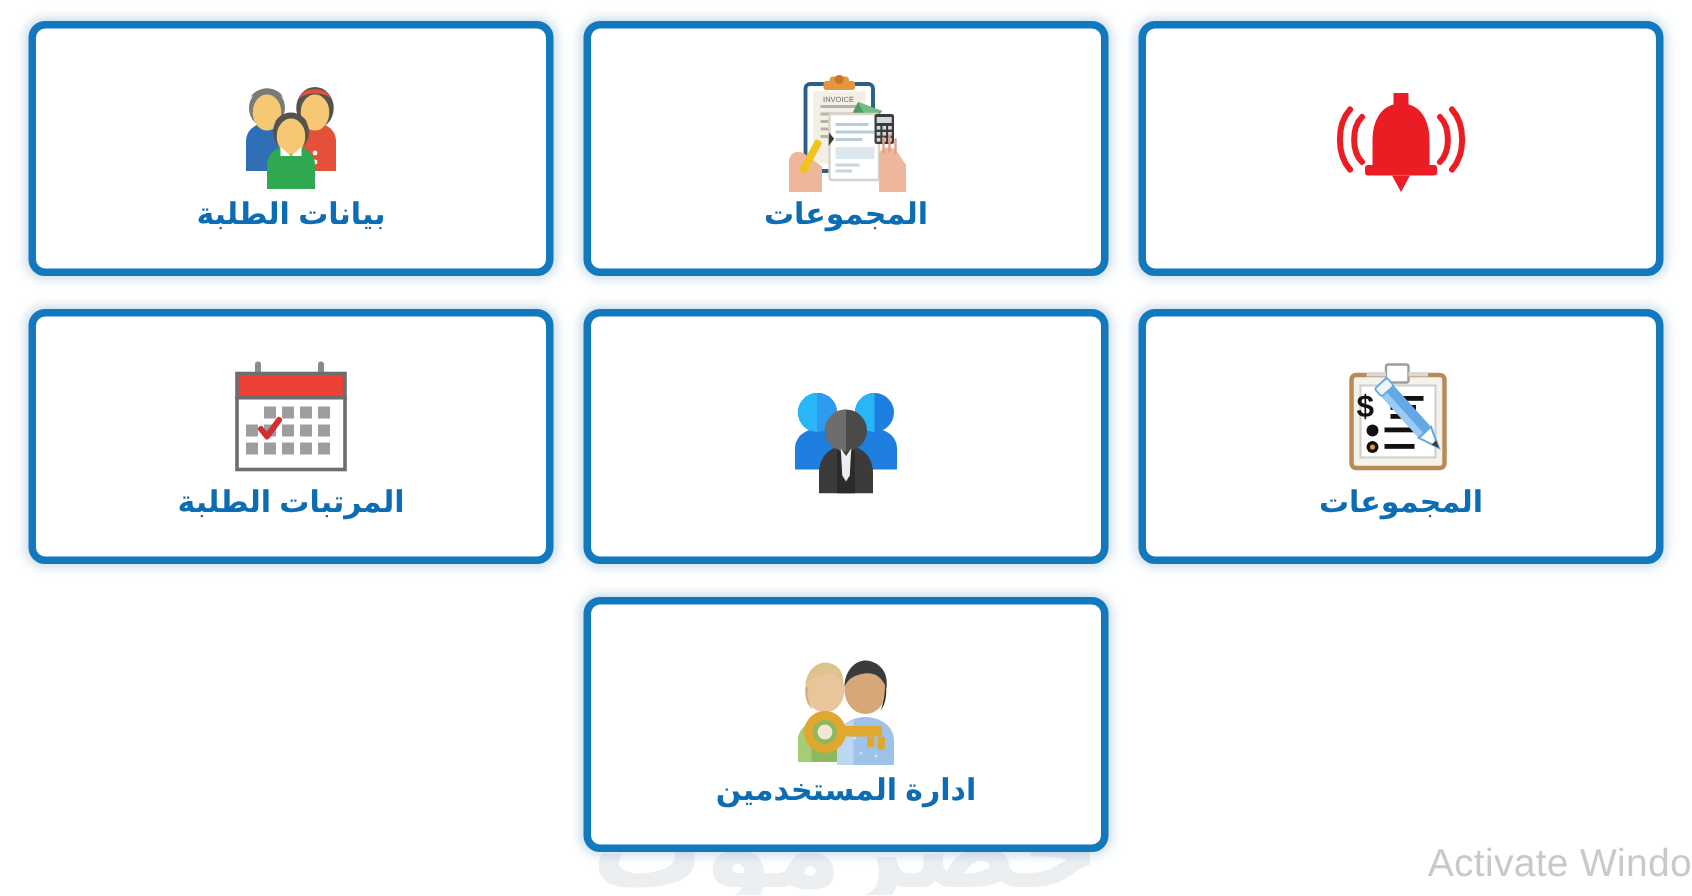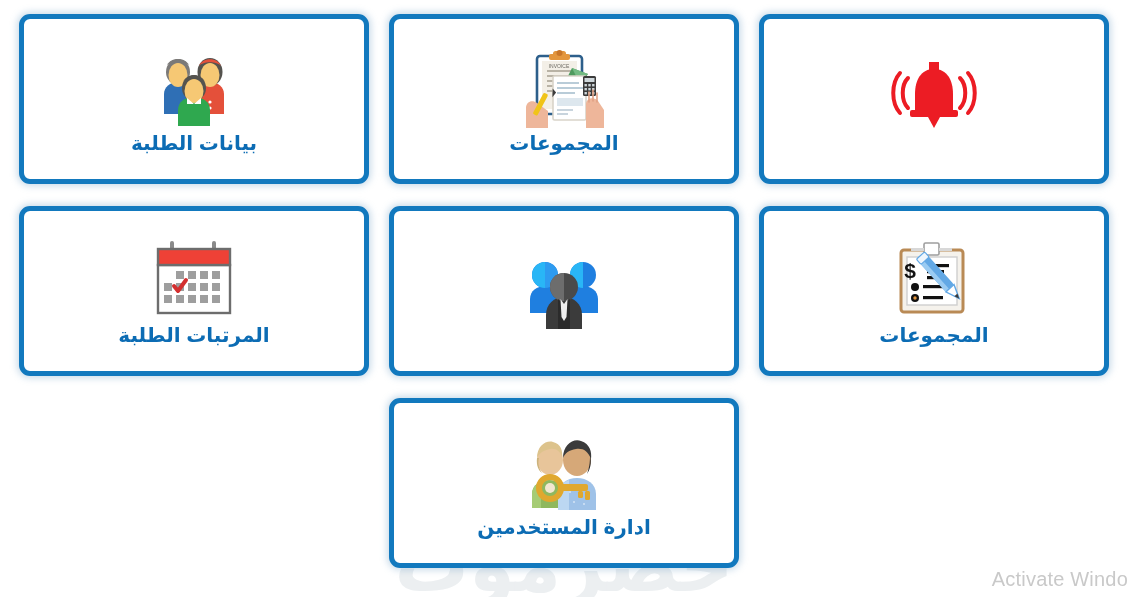--- a/index.html
+++ b/index.html
@@ -89,21 +89,21 @@
 
   
   .card-last { grid-column: 2; }
 
   .win-activate {
     position: absolute;
     right: 0px;
     bottom: 6px;
     z-index: 3;
     color: #c9c9c9;
-    font-size: 20px;
+    font-size: 26px;
     font-weight: 400;
     direction: ltr;
     white-space: nowrap;
     letter-spacing: 0.2px;
     font-family: "Liberation Sans", "DejaVu Sans", sans-serif;
     margin-left: 34px;
   }
 </style>
 </head>
 <body>

